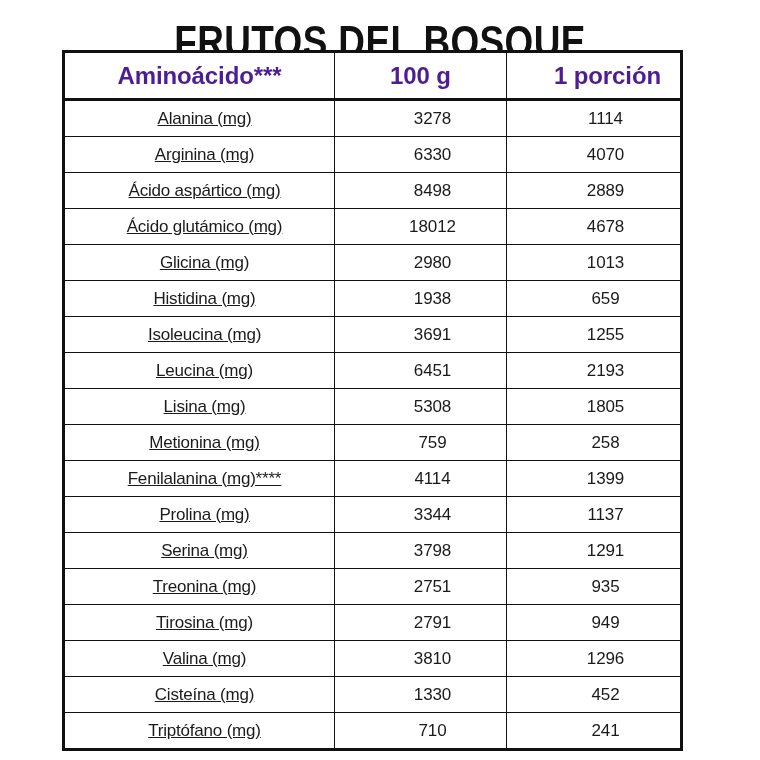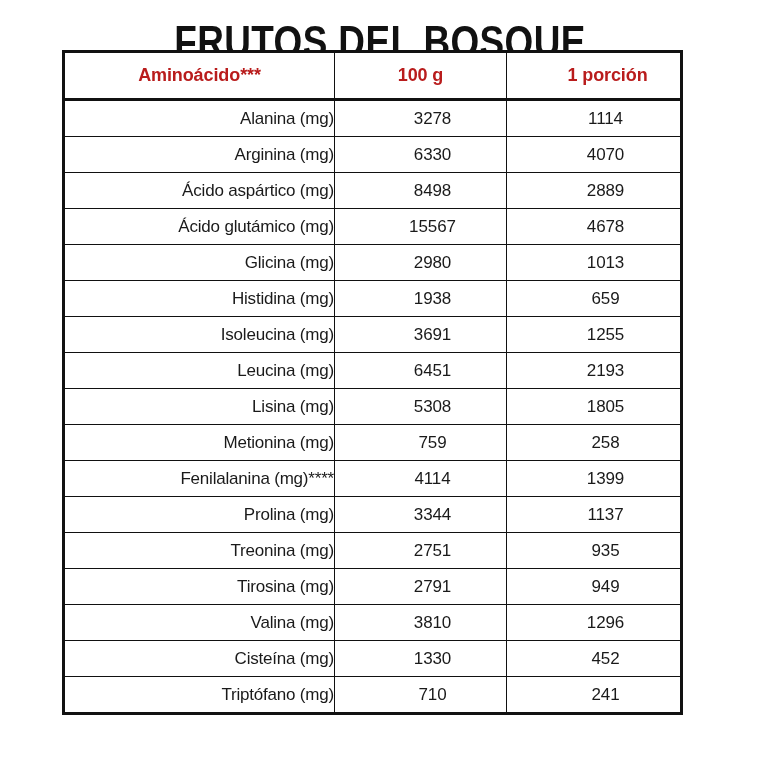--- a/index.html
+++ b/index.html
@@ -54,42 +54,43 @@
     padding: 0;
     vertical-align: middle;
     background: #ffffff;
   }
 
   
   #nutrition-table thead th {
     height: 45px;
     border-top-width: 3px;
     border-bottom-width: 3px;
-    font-size: 18px;
+    font-size: 24px;
     font-weight: 700;
     text-align: center;
     letter-spacing: -0.1px;
-    color: #b91c1c;
+    color: #4c1d95;
   }
   #nutrition-table thead th.first { border-left-width: 3px; }
   #nutrition-table thead th.last  { border-right-width: 3px; padding-left: 28px; }
 
   
   #nutrition-table tbody td {
     height: 35px;
     font-size: 17px;
     font-weight: 400;
     color: #1a1a1a;
     padding-left: 24px;
   }
   #nutrition-table tbody td.name {
-    text-align: right;
+    text-align: center;
     padding-left: 10px;
     border-left-width: 3px;
     letter-spacing: -0.2px;
+    text-decoration: underline;
   }
   #nutrition-table tbody td.val {
     text-align: center;
     letter-spacing: -0.1px;
   }
   #nutrition-table tbody td.val.last { border-right-width: 3px; }
   #nutrition-table tbody tr.last-row td { border-bottom-width: 3px; }
 </style>
 </head>
 <body>
@@ -120,21 +121,21 @@
         <td class="val">6330</td>
         <td class="val last">4070</td>
       </tr>
       <tr class="">
         <td class="name">Ácido aspártico (mg)</td>
         <td class="val">8498</td>
         <td class="val last">2889</td>
       </tr>
       <tr class="">
         <td class="name">Ácido glutámico (mg)</td>
-        <td class="val">15567</td>
+        <td class="val">18012</td>
         <td class="val last">4678</td>
       </tr>
       <tr class="">
         <td class="name">Glicina (mg)</td>
         <td class="val">2980</td>
         <td class="val last">1013</td>
       </tr>
       <tr class="">
         <td class="name">Histidina (mg)</td>
         <td class="val">1938</td>
@@ -162,20 +163,25 @@
       </tr>
       <tr class="">
         <td class="name">Fenilalanina (mg)****</td>
         <td class="val">4114</td>
         <td class="val last">1399</td>
       </tr>
       <tr class="">
         <td class="name">Prolina (mg)</td>
         <td class="val">3344</td>
         <td class="val last">1137</td>
+      </tr>
+      <tr class="">
+        <td class="name">Serina (mg)</td>
+        <td class="val">3798</td>
+        <td class="val last">1291</td>
       </tr>
       <tr class="">
         <td class="name">Treonina (mg)</td>
         <td class="val">2751</td>
         <td class="val last">935</td>
       </tr>
       <tr class="">
         <td class="name">Tirosina (mg)</td>
         <td class="val">2791</td>
         <td class="val last">949</td>

